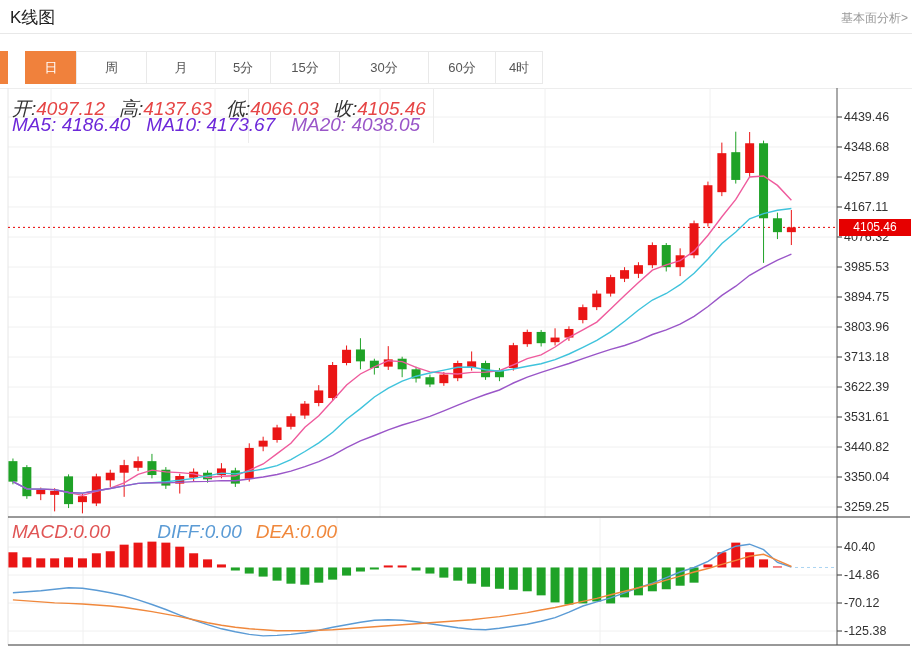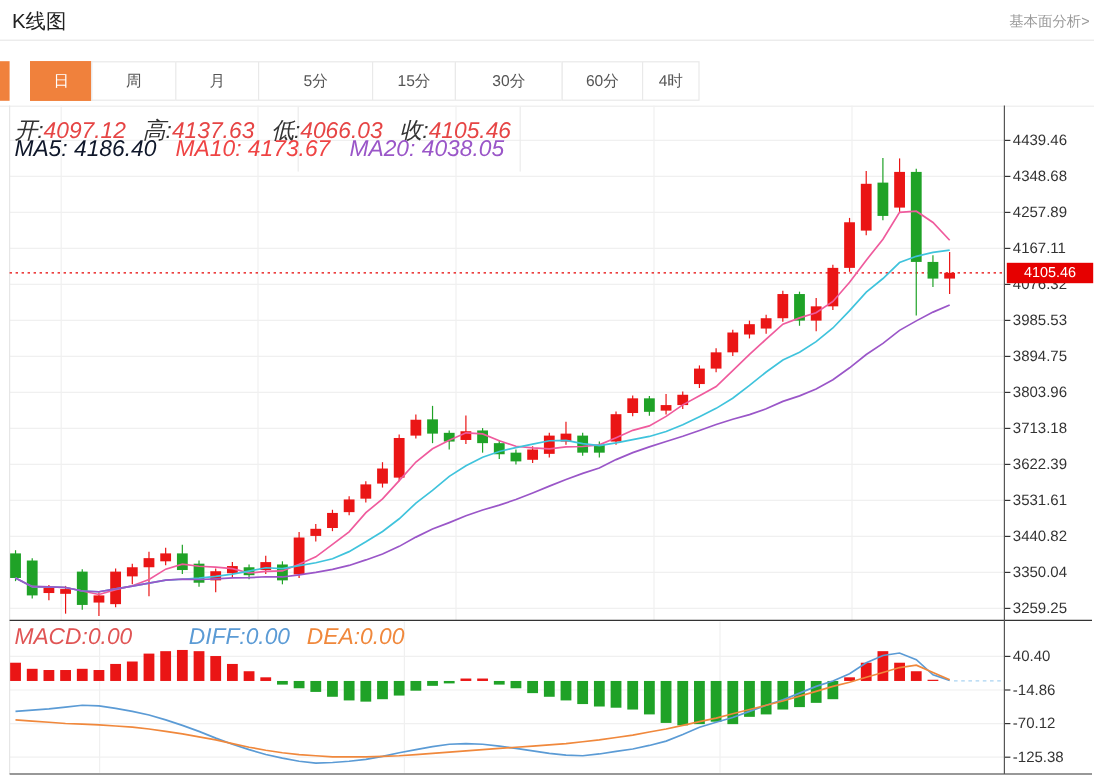--- a/index.html
+++ b/index.html
@@ -13,22 +13,22 @@
   .tab{box-sizing:border-box;border:1px solid #e9e9e9;margin-left:-1px;background:#fff;color:#555;
     font-size:13px;display:flex;align-items:center;justify-content:center;cursor:pointer;}
   .tab.first{margin-left:17px;}
   .tab.active{background:#f0813c;border-color:#f0813c;color:#fff;}
   .chart-top-border{position:absolute;left:0;top:88px;width:912px;height:1px;background:#ededed;}
   svg{position:absolute;left:0;top:0;}
   .legend{position:absolute;font-size:19px;white-space:nowrap;z-index:3;font-style:italic;}
   .legend-ohlc{left:12px;top:96px;color:#333;}
   .legend-ohlc .v{color:#e64545;margin-right:14px;}
   .legend-ma{left:12px;top:114px;}
-  .lg-ma5{color:#0f172a;margin-right:16px;margin-top:25px;}
-  .lg-ma10{color:#ef4444;margin-right:16px;}
+  .lg-ma5{color:#6d28d9;margin-right:16px;margin-top:25px;}
+  .lg-ma10{color:#6d28d9;margin-right:16px;}
   .lg-ma20{color:#9a56c8;}
   .legend-macd{left:12px;top:521px;}
   .lg-macd{color:#e05555;margin-right:14px;}
   .lg-diff{color:#5b9bd5;margin-right:14px;margin-left:33px;}
   .lg-dea{color:#f0883c;}
   .cell-divider{position:absolute;width:1px;background:#ececec;z-index:2;}
   .price-badge{position:absolute;left:839px;width:72px;height:17px;background:#e60000;color:#fff;
     font-size:12px;line-height:17px;text-align:center;z-index:4;}
 </style>
 </head>
@@ -38,21 +38,21 @@
 
   <div class="hdr-title">K线图</div>
   <div class="hdr-link">基本面分析&gt;</div>
   <div class="hdr-divider"></div>
 
   <div class="tabbar" id="tabbar">
     <div class="tab-stub"></div>
   <div class="tab first active" style="width: 52px;">日</div>
       <div class="tab" style="width: 71px;">周</div>
       <div class="tab" style="width: 70px;">月</div>
-      <div class="tab" style="width: 96px;">5分</div>
+      <div class="tab" style="width: 56px;">5分</div>
       <div class="tab" style="width: 70px;">15分</div>
       <div class="tab" style="width: 90px;">30分</div>
       <div class="tab" style="width: 68px;">60分</div>
       <div class="tab" style="width: 48px;">4时</div>
     </div>
 
   <div class="chart-top-border"></div>
 
   <svg id="chart-svg" width="912" height="650">
       <line x1="51" y1="88" x2="51" y2="517" stroke="#f0f0f0"></line>

